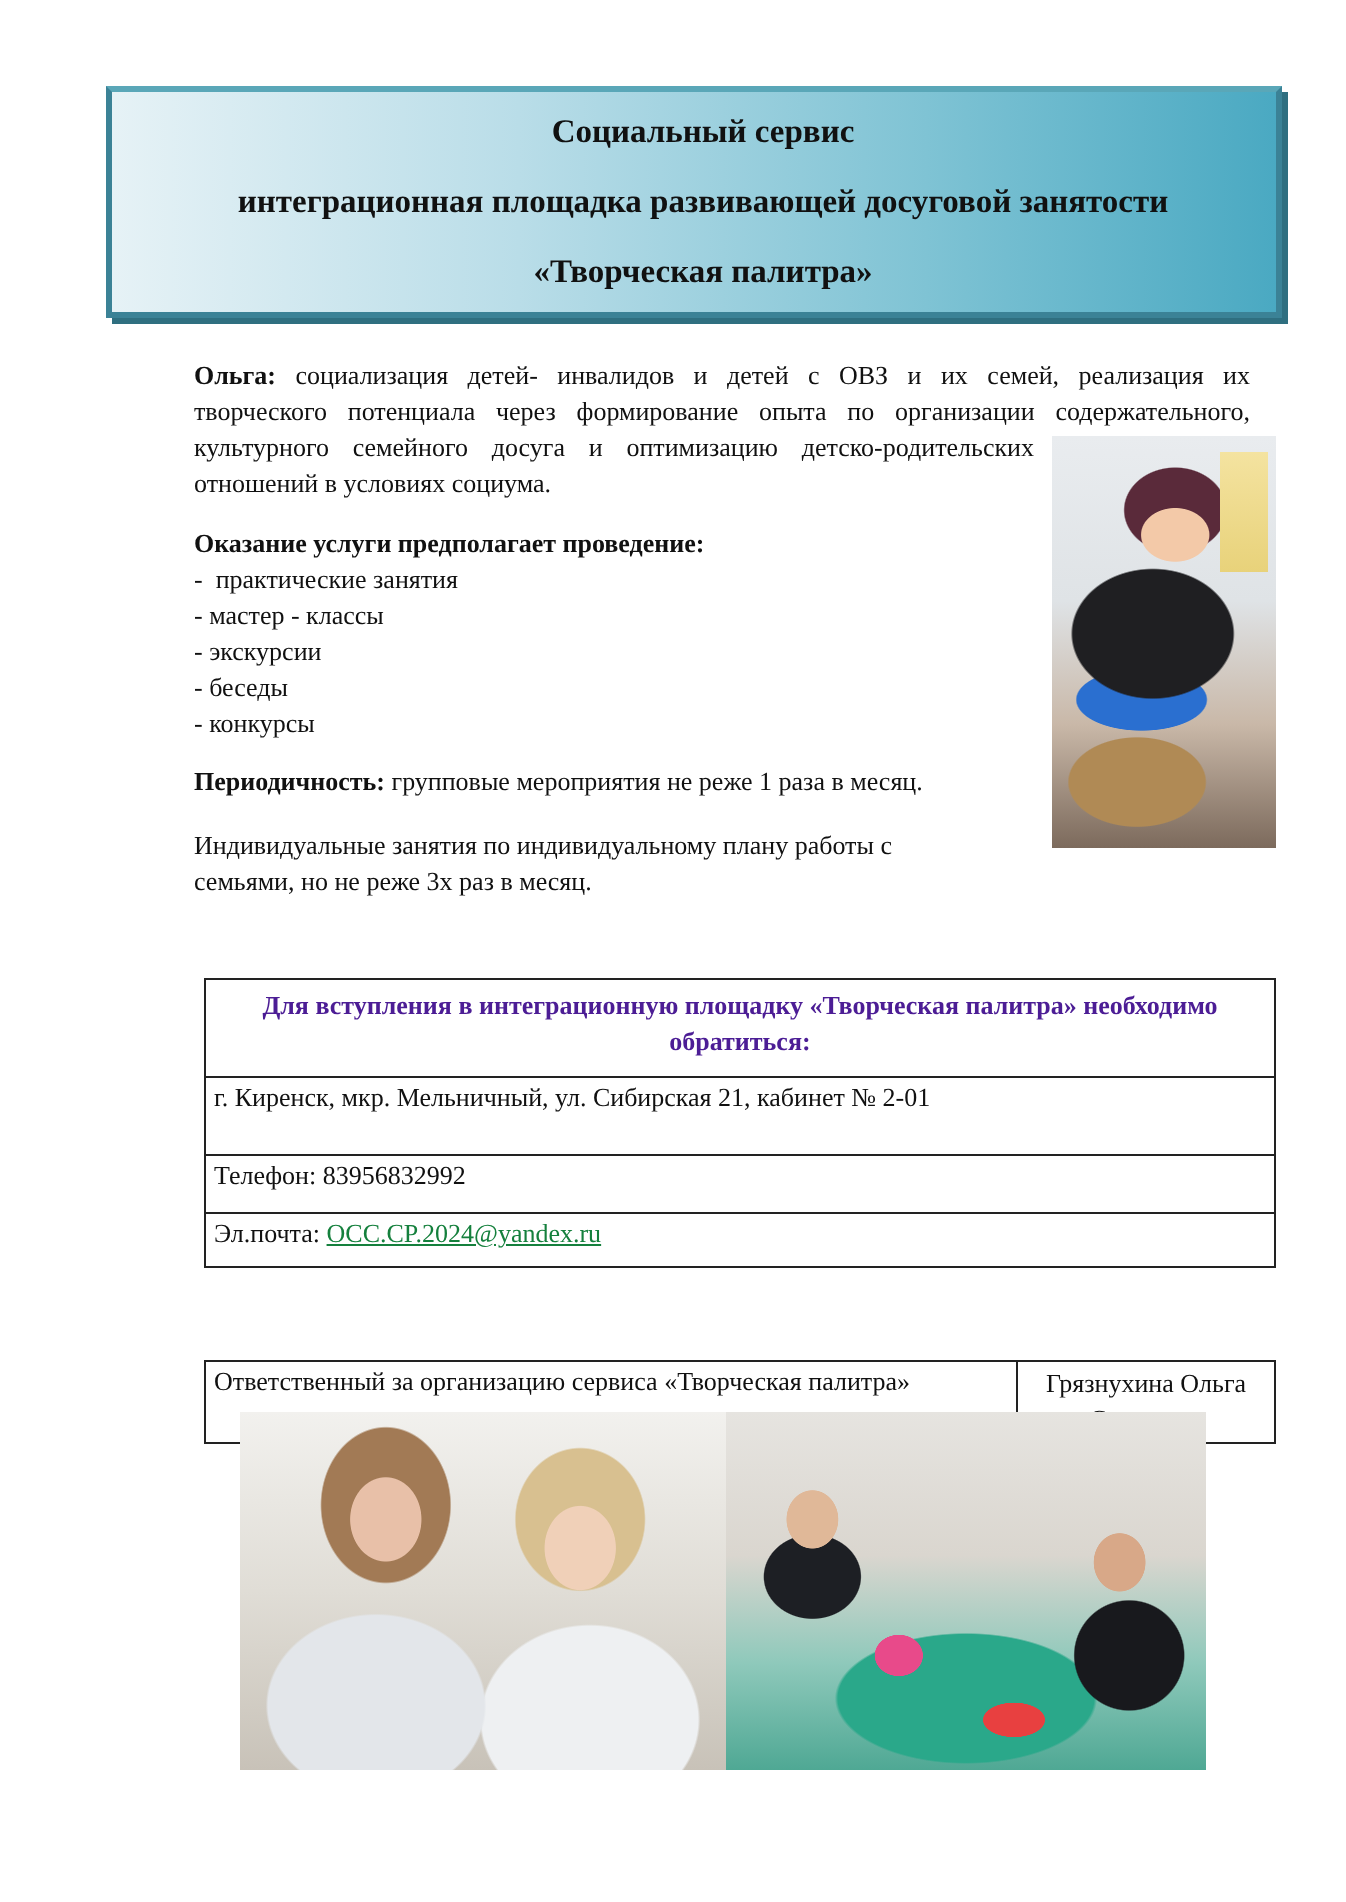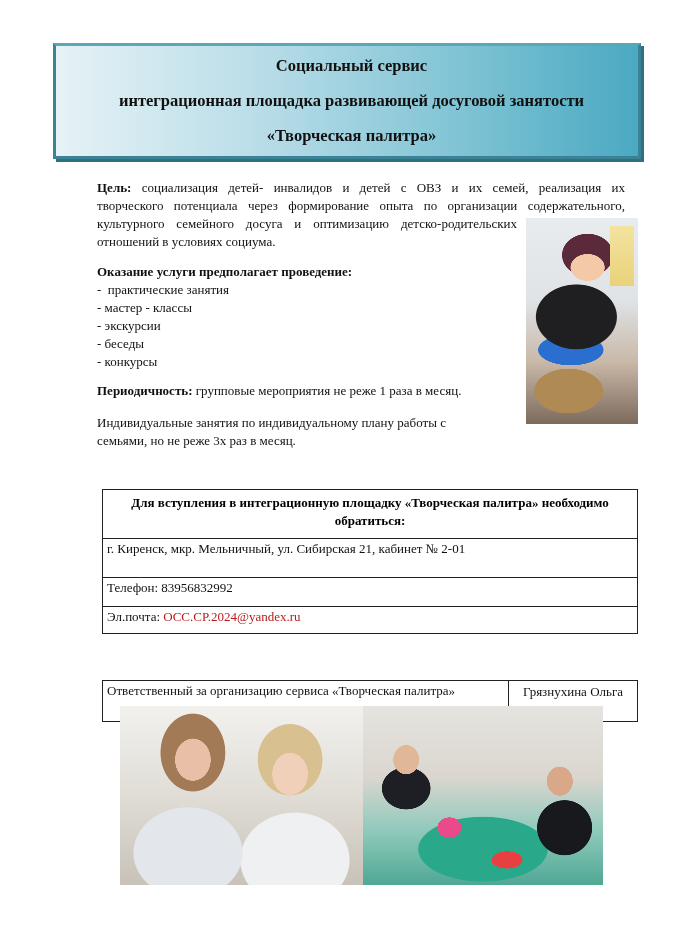--- a/index.html
+++ b/index.html
@@ -82,43 +82,43 @@
         radial-gradient(ellipse 14px 12px at 36% 68%, #e84a8a 85%, transparent 87%),
         radial-gradient(ellipse 18px 10px at 60% 86%, #e84040 85%, transparent 87%),
         radial-gradient(ellipse 80px 40px at 50% 80%, #2aa88a 80%, transparent 82%),
         linear-gradient(to bottom, #e6e4e0 0%, #dad6cf 40%, #8fc9bb 70%, #4fa894 100%);
     }
 
     table { border-collapse: collapse; position: absolute; font-size: 13px; }
     td { border: 1px solid #222; vertical-align: top; padding: 2px 4px; }
     .contact-table { left: 102px; top: 489px; width: 536px; }
     .contact-table .head {
-      text-align: center; font-weight: bold; color: #000000; height: 42px;
+      text-align: center; font-weight: bold; color: #4c1d95; height: 42px;
       padding-top: 4px; line-height: 18px;
     }
     .contact-table .row-addr { height: 34px; }
     .contact-table .row-phone { height: 24px; }
     .contact-table .row-mail { height: 22px; }
-    a.mail { color: #b91c1c; }
+    a.mail { color: #15803d; text-decoration: underline; }
 
     .resp-table { left: 102px; top: 653px; width: 536px; margin-top: 27px; }
     .resp-table td { height: 34px; }
     .resp-table .resp-name { width: 120px; text-align: center; line-height: 18px; }
   </style>
 </head>
 <body>
 
 <div class="header-box">
   <div class="h-line h1">Социальный сервис</div>
   <div class="h-line h2">интеграционная площадка развивающей досуговой занятости</div>
   <div class="h-line h3">«Творческая палитра»</div>
 </div>
 
 <div class="body-text goal">
-  <span class="jl"><b>Цель:</b> <span>социализация детей- инвалидов и детей с ОВЗ и их семей, реализация их</span></span>
+  <span class="jl"><b>Ольга:</b> <span>социализация детей- инвалидов и детей с ОВЗ и их семей, реализация их</span></span>
   <span class="jl">творческого потенциала через формирование  опыта по организации содержательного,</span>
   <span class="jl short">культурного семейного досуга и оптимизацию детско-родительских</span>
   <span class="jl last">отношений в условиях социума.</span>
 </div>
 
 <div class="photo photo-girl">
   <div class="poster"></div>
 </div>
 
 <div class="body-text services">

